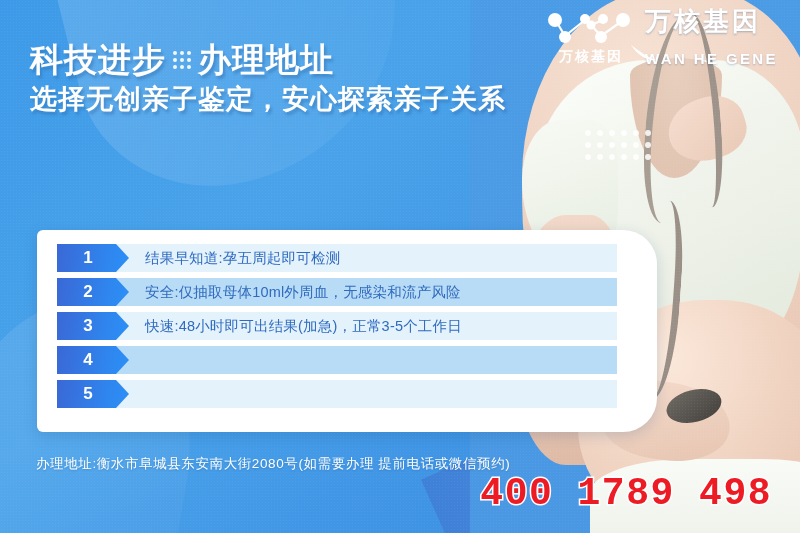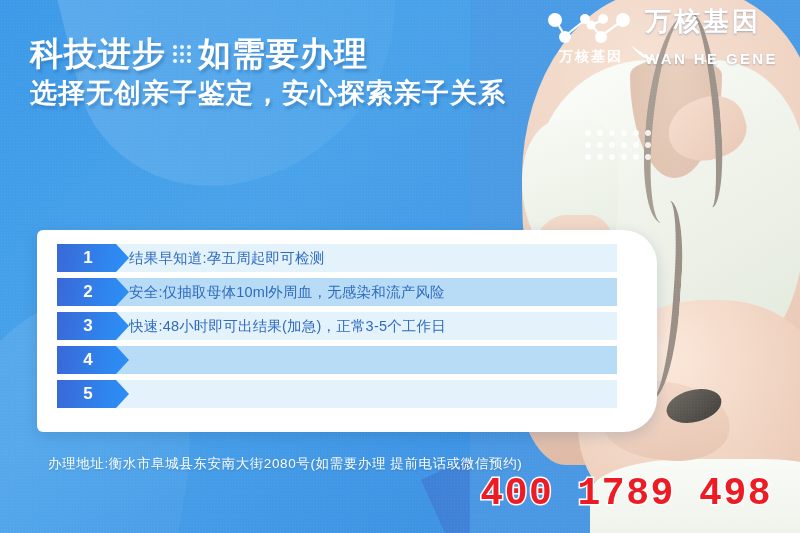--- a/index.html
+++ b/index.html
@@ -204,21 +204,21 @@
   }
   .logo-swoosh {
     position: absolute;
     left: 86px; top: 34px;
     width: 30px; height: 22px;
   }
 
   
   .headline {
     position: absolute;
-    left: 30px; top: 32px;
+    left: 30px; top: 38px;
     z-index: 6;
   }
   .hl-row {
     display: flex;
     align-items: center;
     color: #ffffff;
     font-size: 33px;
     font-weight: bold;
     letter-spacing: 1px;
     line-height: 1.32;
@@ -281,21 +281,21 @@
     font-weight: bold;
     display: flex;
     align-items: center;
     justify-content: center;
     clip-path: polygon(0 0, 82% 0, 100% 50%, 82% 100%, 0 100%);
     padding-right: 10px;
   }
   .ftext {
     position: relative;
     z-index: 2;
-    margin-left: 0;
+    margin-left: 16px;
     color: #2f6bbf;
     font-size: 14.5px;
     white-space: nowrap;
     letter-spacing: 0.2px;
   }
 
   
   .card-dots {
     position: absolute;
     left: 585px; top: 130px;
@@ -307,21 +307,21 @@
   .card-dots i {
     width: 6px; height: 6px;
     border-radius: 50%;
     background: rgba(255,255,255,0.85);
     display: block;
   }
 
   
   .address {
     position: absolute;
-    left: 48px; top: 455px;
+    left: 36px; top: 455px;
     color: #ffffff;
     font-size: 13.5px;
     letter-spacing: 0.6px;
     z-index: 7;
     text-shadow: 0 1px 2px rgba(30,80,140,0.30);
   }
   .phone {
     position: absolute;
     right: 28px; bottom: 18px;
     font-size: 38px;
@@ -402,21 +402,21 @@
         <i></i>
           <i></i>
           <i></i>
           <i></i>
           <i></i>
           <i></i>
           <i></i>
           <i></i>
           <i></i>
       </span>
-      <span>如需要办理</span>
+      <span>办理地址</span>
     </div>
     <div class="hl-row l2">选择无创亲子鉴定，安心探索亲子关系</div>
   </div>
 
   <div class="card">
     <div class="rows">
 
       <div class="frow light">
         <span class="stripe"></span>
         <span class="badge">1</span>

